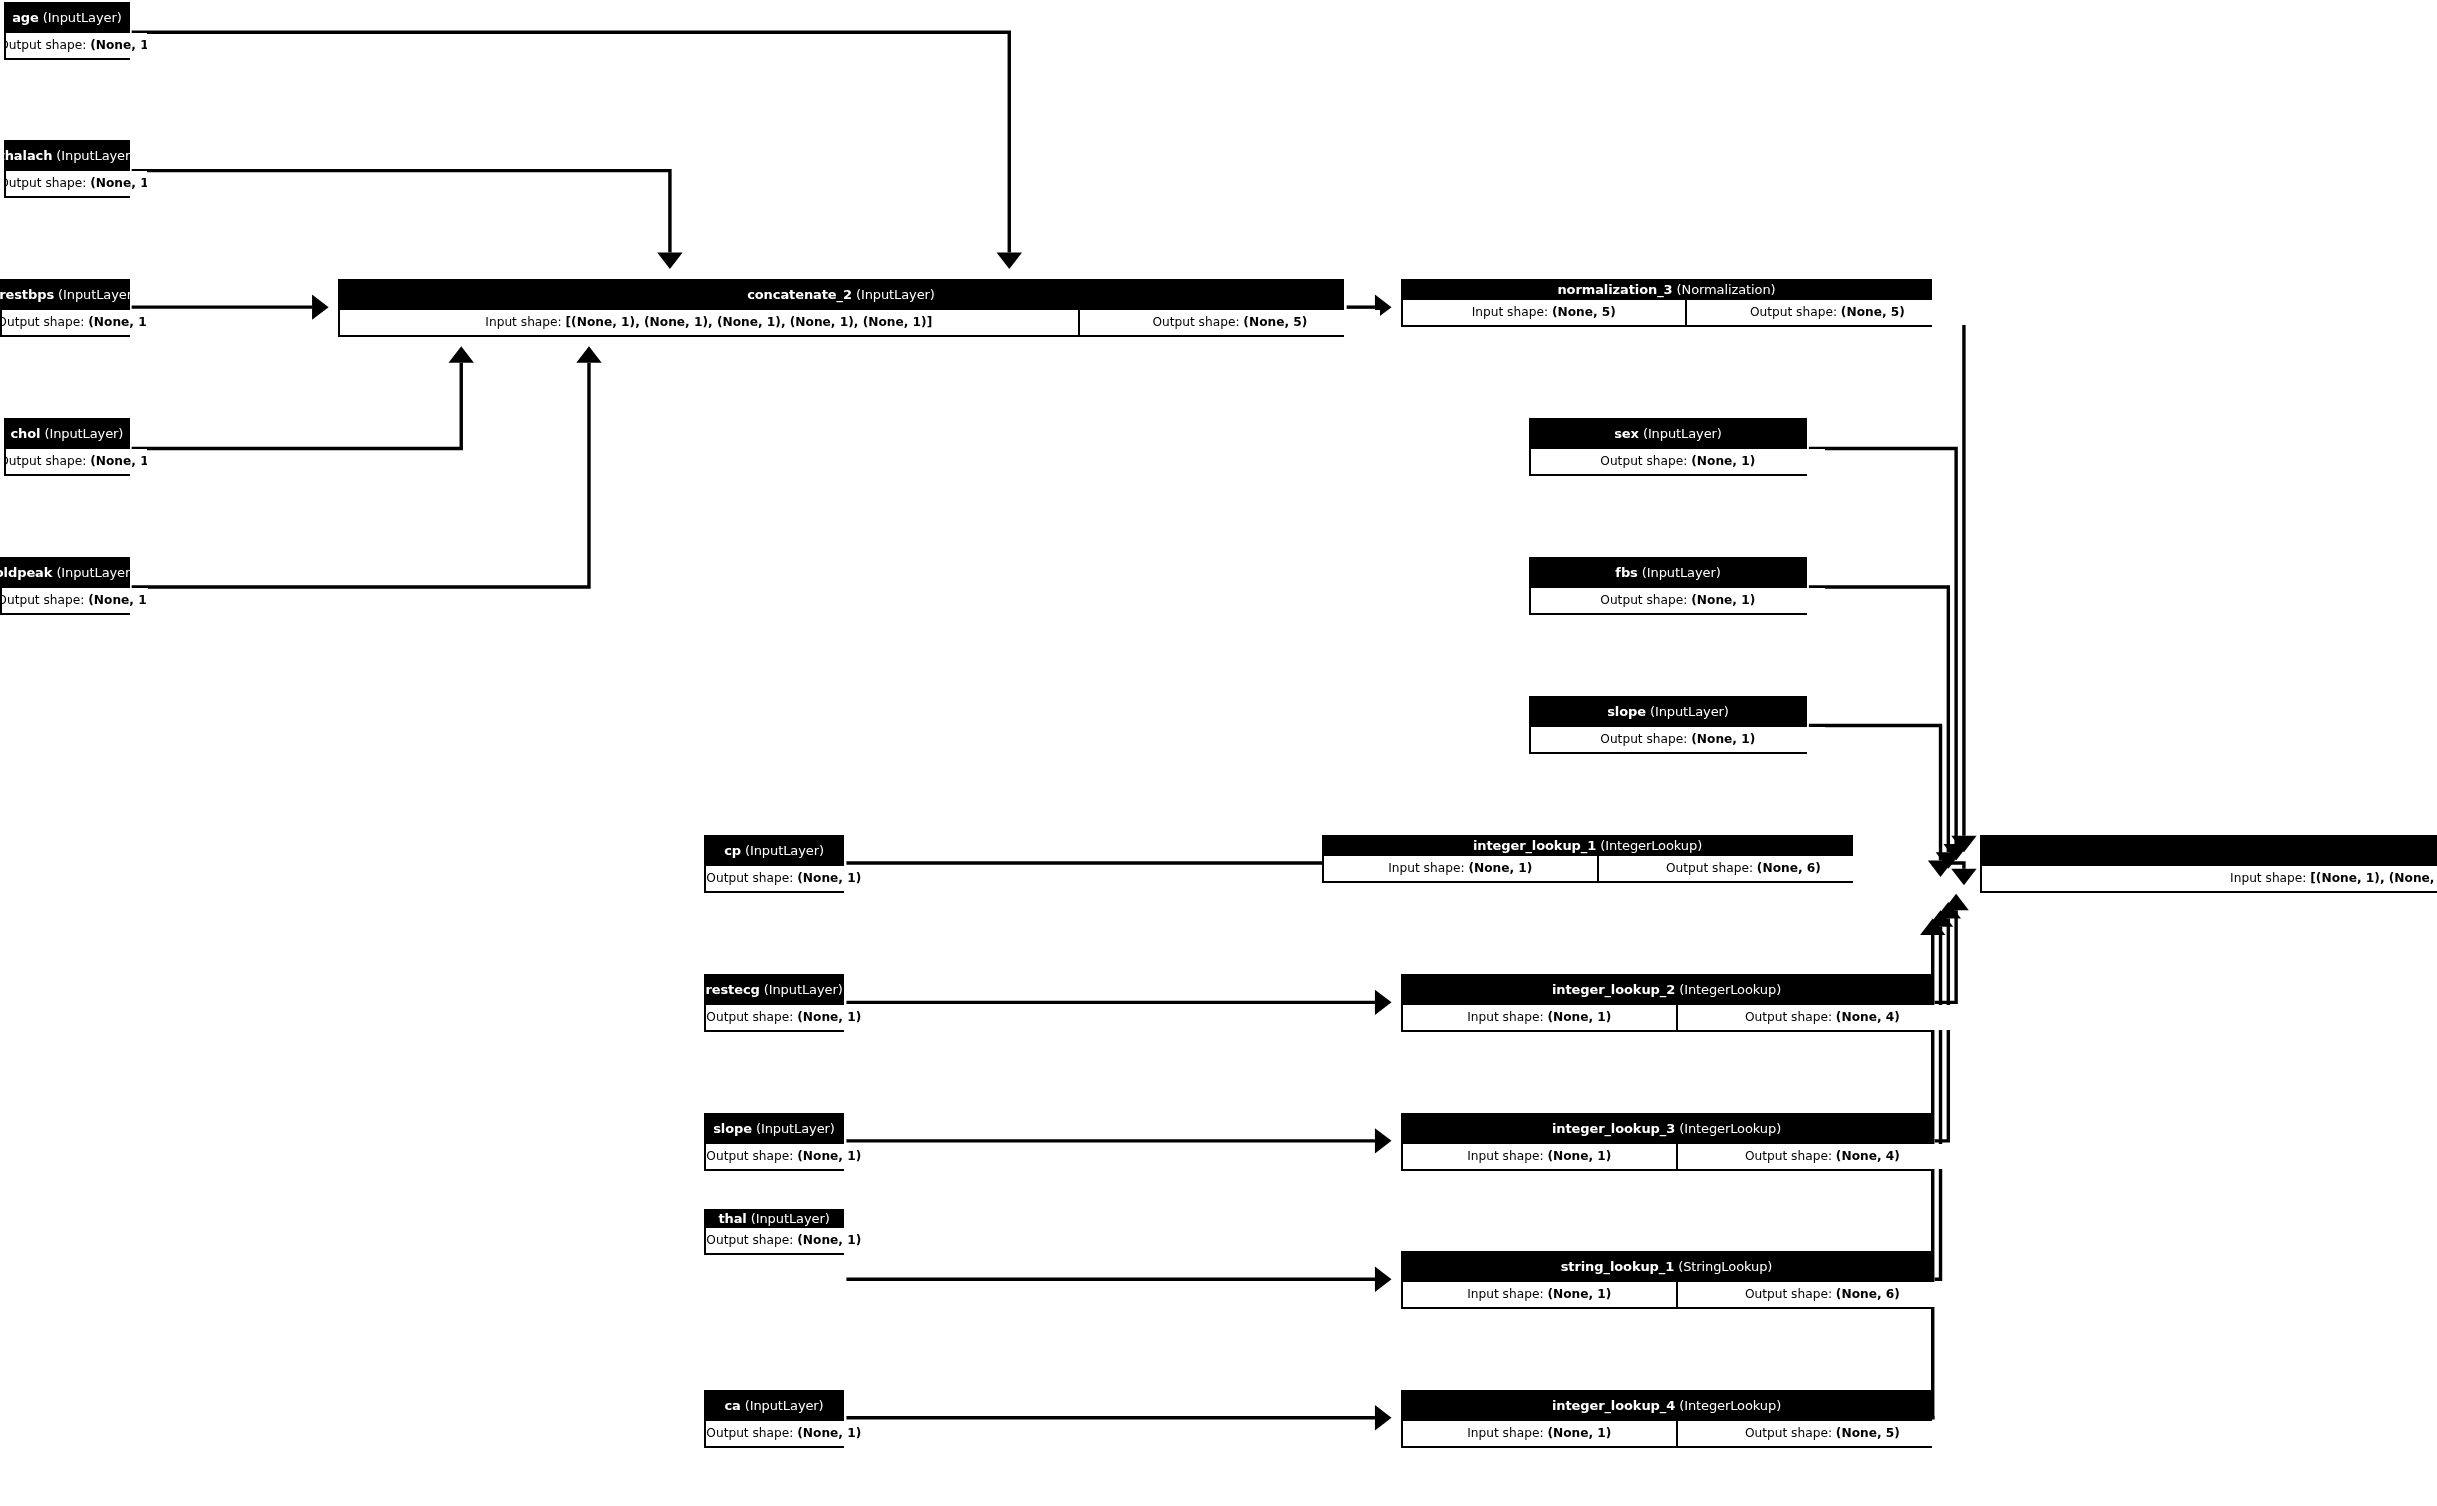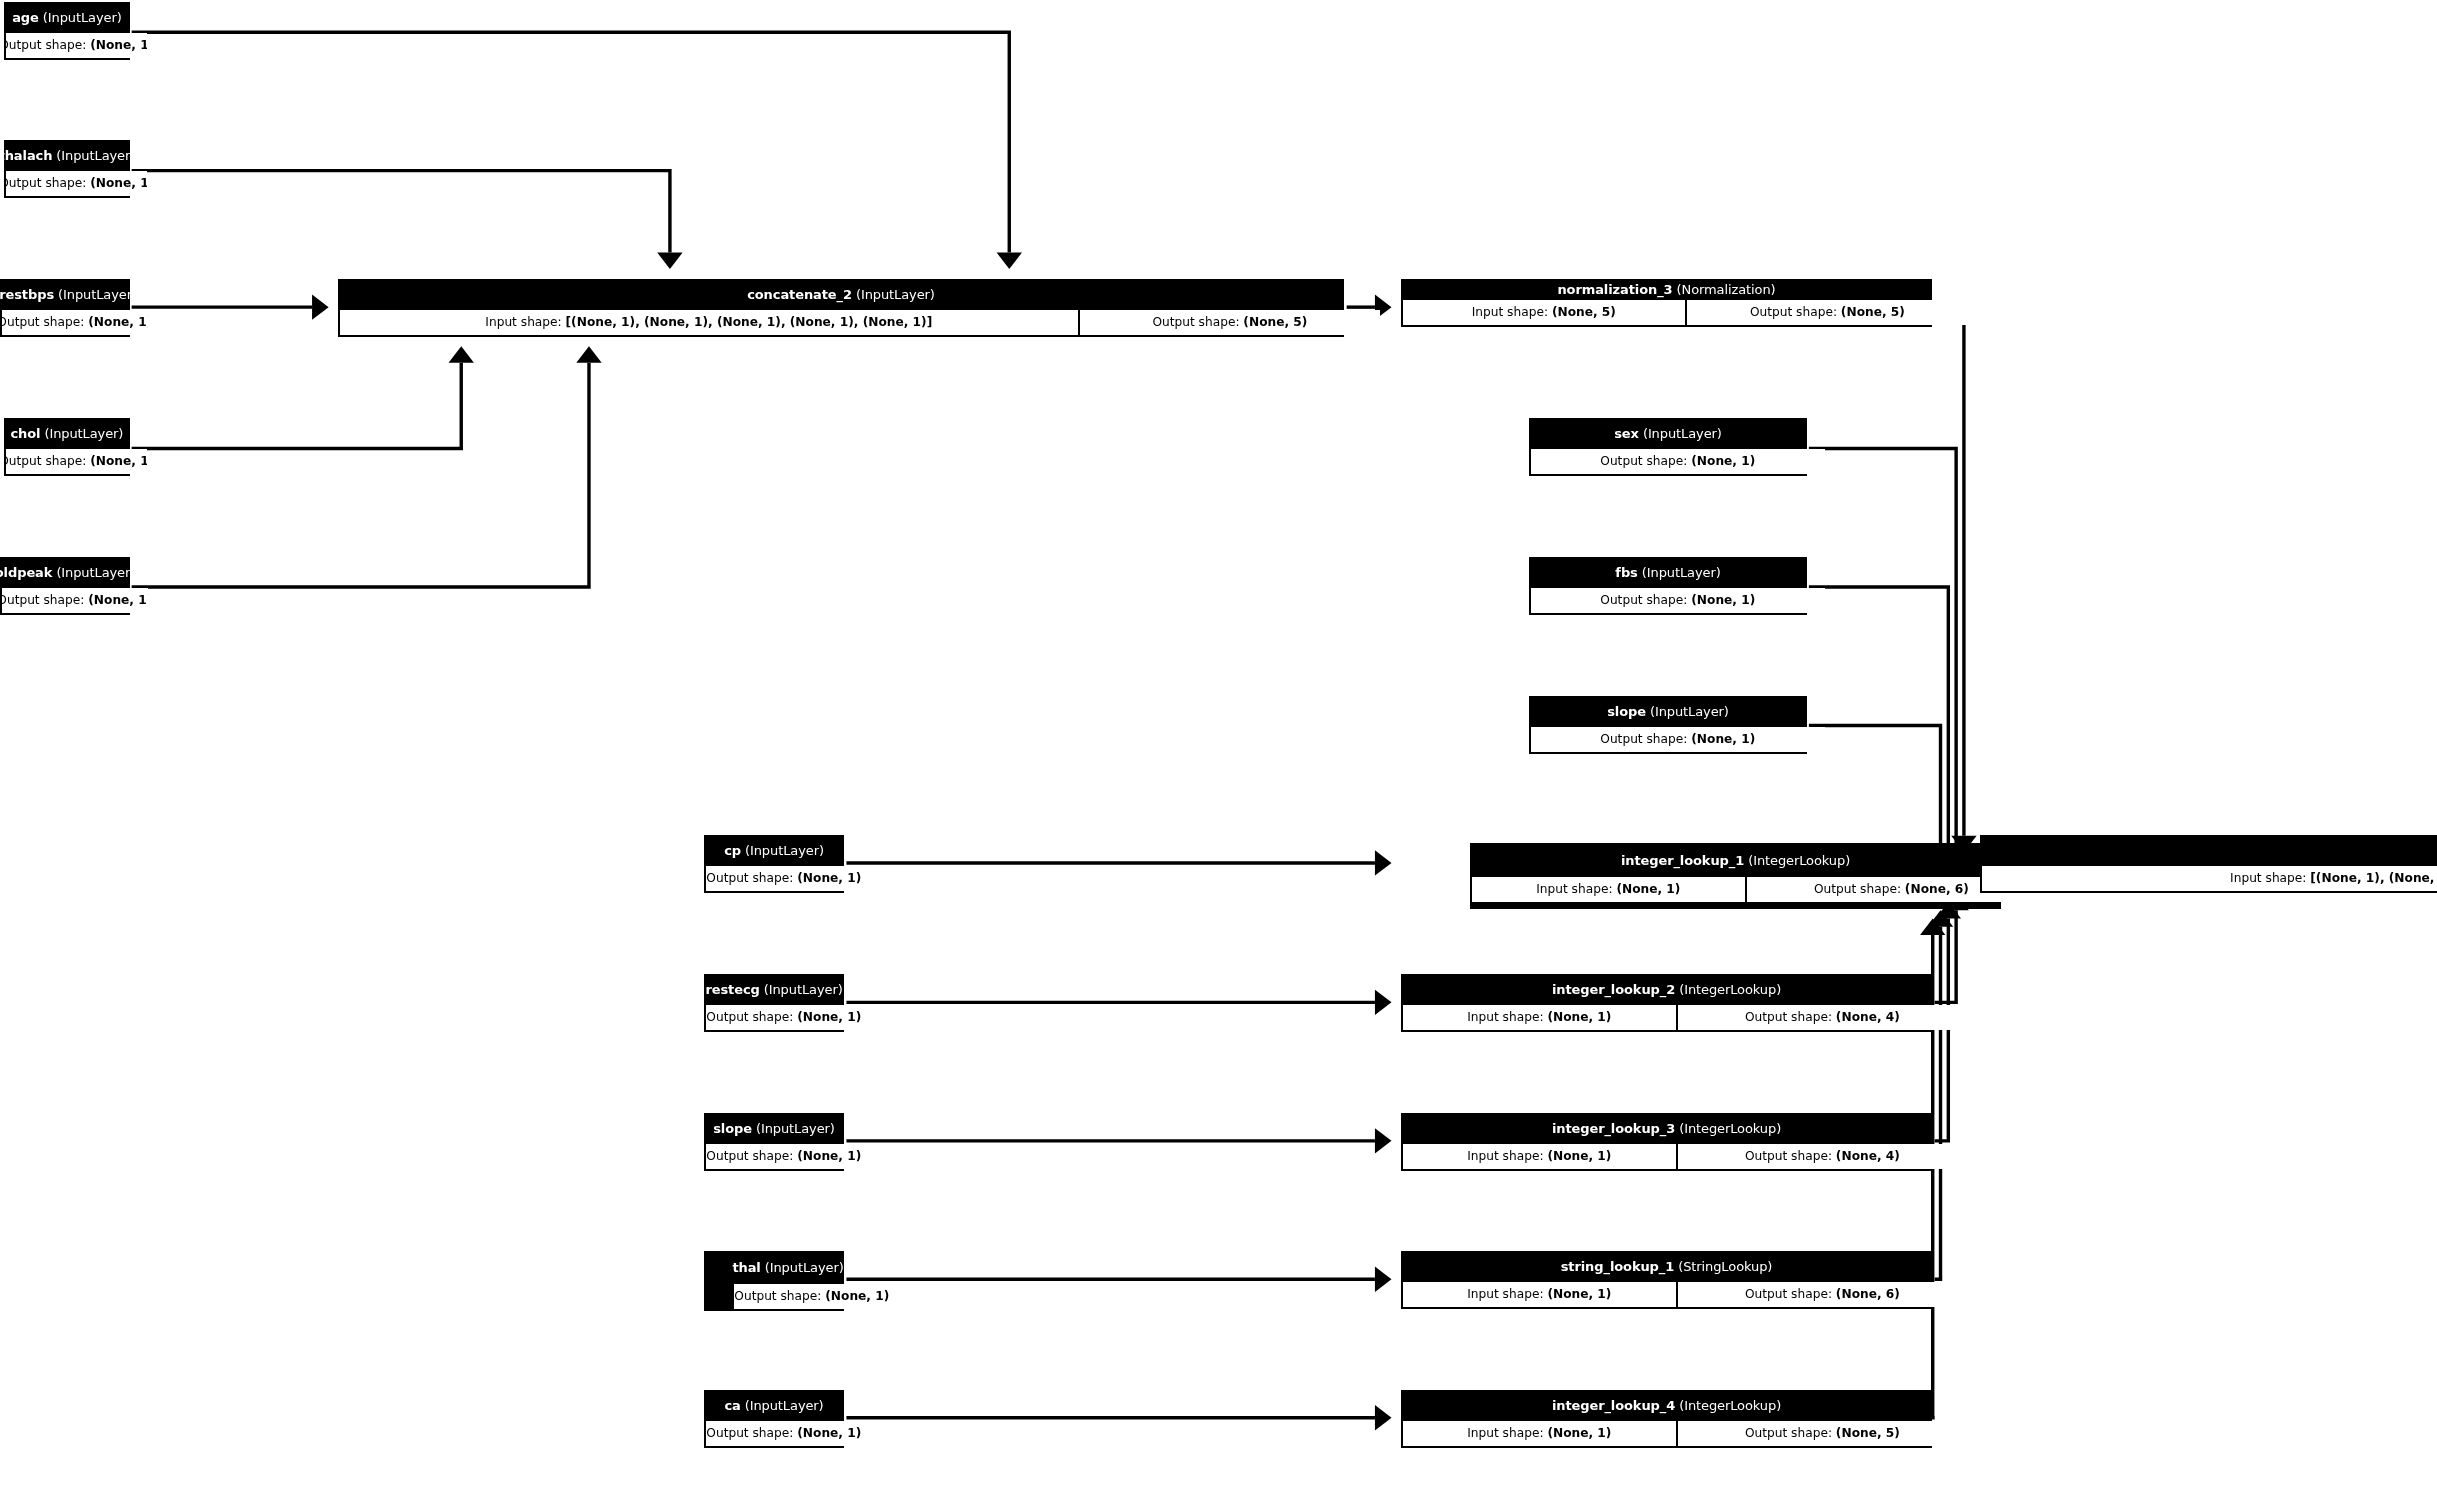--- a/index.html
+++ b/index.html
@@ -195,33 +195,33 @@
       <div class="node-body" style="height: 25px;">
         <div class="cell" style="width: 140px; flex: 0 0 140px;"><span class="lbl">Output shape:</span>&nbsp;<span class="val">(None, 1)</span></div>
       </div>
     </div>
     <div class="node" style="left: 704px; top: 1113px; width: 140px; height: 58px;">
       <div class="node-title" style="height: 30px;"><span class="nm">slope</span>&nbsp;<span class="ty">(InputLayer)</span></div>
       <div class="node-body" style="height: 25px;">
         <div class="cell" style="width: 140px; flex: 0 0 140px;"><span class="lbl">Output shape:</span>&nbsp;<span class="val">(None, 1)</span></div>
       </div>
     </div>
-    <div class="node" style="left: 704px; top: 1251px; width: 140px; height: 60px; padding-left: 28px;">
+    <div class="node" style="left: 704px; top: 1209px; width: 140px; height: 46px;">
       <div class="node-title" style="height: 30px;"><span class="nm">thal</span>&nbsp;<span class="ty">(InputLayer)</span></div>
       <div class="node-body" style="height: 25px;">
         <div class="cell" style="width: 140px; flex: 0 0 140px;"><span class="lbl">Output shape:</span>&nbsp;<span class="val">(None, 1)</span></div>
       </div>
     </div>
     <div class="node" style="left: 704px; top: 1390px; width: 140px; height: 58px;">
       <div class="node-title" style="height: 30px;"><span class="nm">ca</span>&nbsp;<span class="ty">(InputLayer)</span></div>
       <div class="node-body" style="height: 25px;">
         <div class="cell" style="width: 140px; flex: 0 0 140px;"><span class="lbl">Output shape:</span>&nbsp;<span class="val">(None, 1)</span></div>
       </div>
     </div>
-    <div class="node" style="left: 1470px; top: 835px; width: 531px; height: 66px; margin-top: 8px;">
+    <div class="node" style="left: 1322px; top: 835px; width: 531px; height: 48px;">
       <div class="node-title" style="height: 30px;"><span class="nm">integer_lookup_1</span>&nbsp;<span class="ty">(IntegerLookup)</span></div>
       <div class="node-body" style="height: 25px;">
         <div class="cell" style="width: 257px; flex: 0 0 257px;"><span class="lbl">Input shape:</span>&nbsp;<span class="val">(None, 1)</span></div>
         <div class="cell" style="width: 274px; flex: 0 0 274px;"><span class="lbl">Output shape:</span>&nbsp;<span class="val">(None, 6)</span></div>
       </div>
     </div>
     <div class="node" style="left: 1401px; top: 974px; width: 531px; height: 58px;">
       <div class="node-title" style="height: 30px;"><span class="nm">integer_lookup_2</span>&nbsp;<span class="ty">(IntegerLookup)</span></div>
       <div class="node-body" style="height: 25px;">
         <div class="cell" style="width: 257px; flex: 0 0 257px;"><span class="lbl">Input shape:</span>&nbsp;<span class="val">(None, 1)</span></div>

